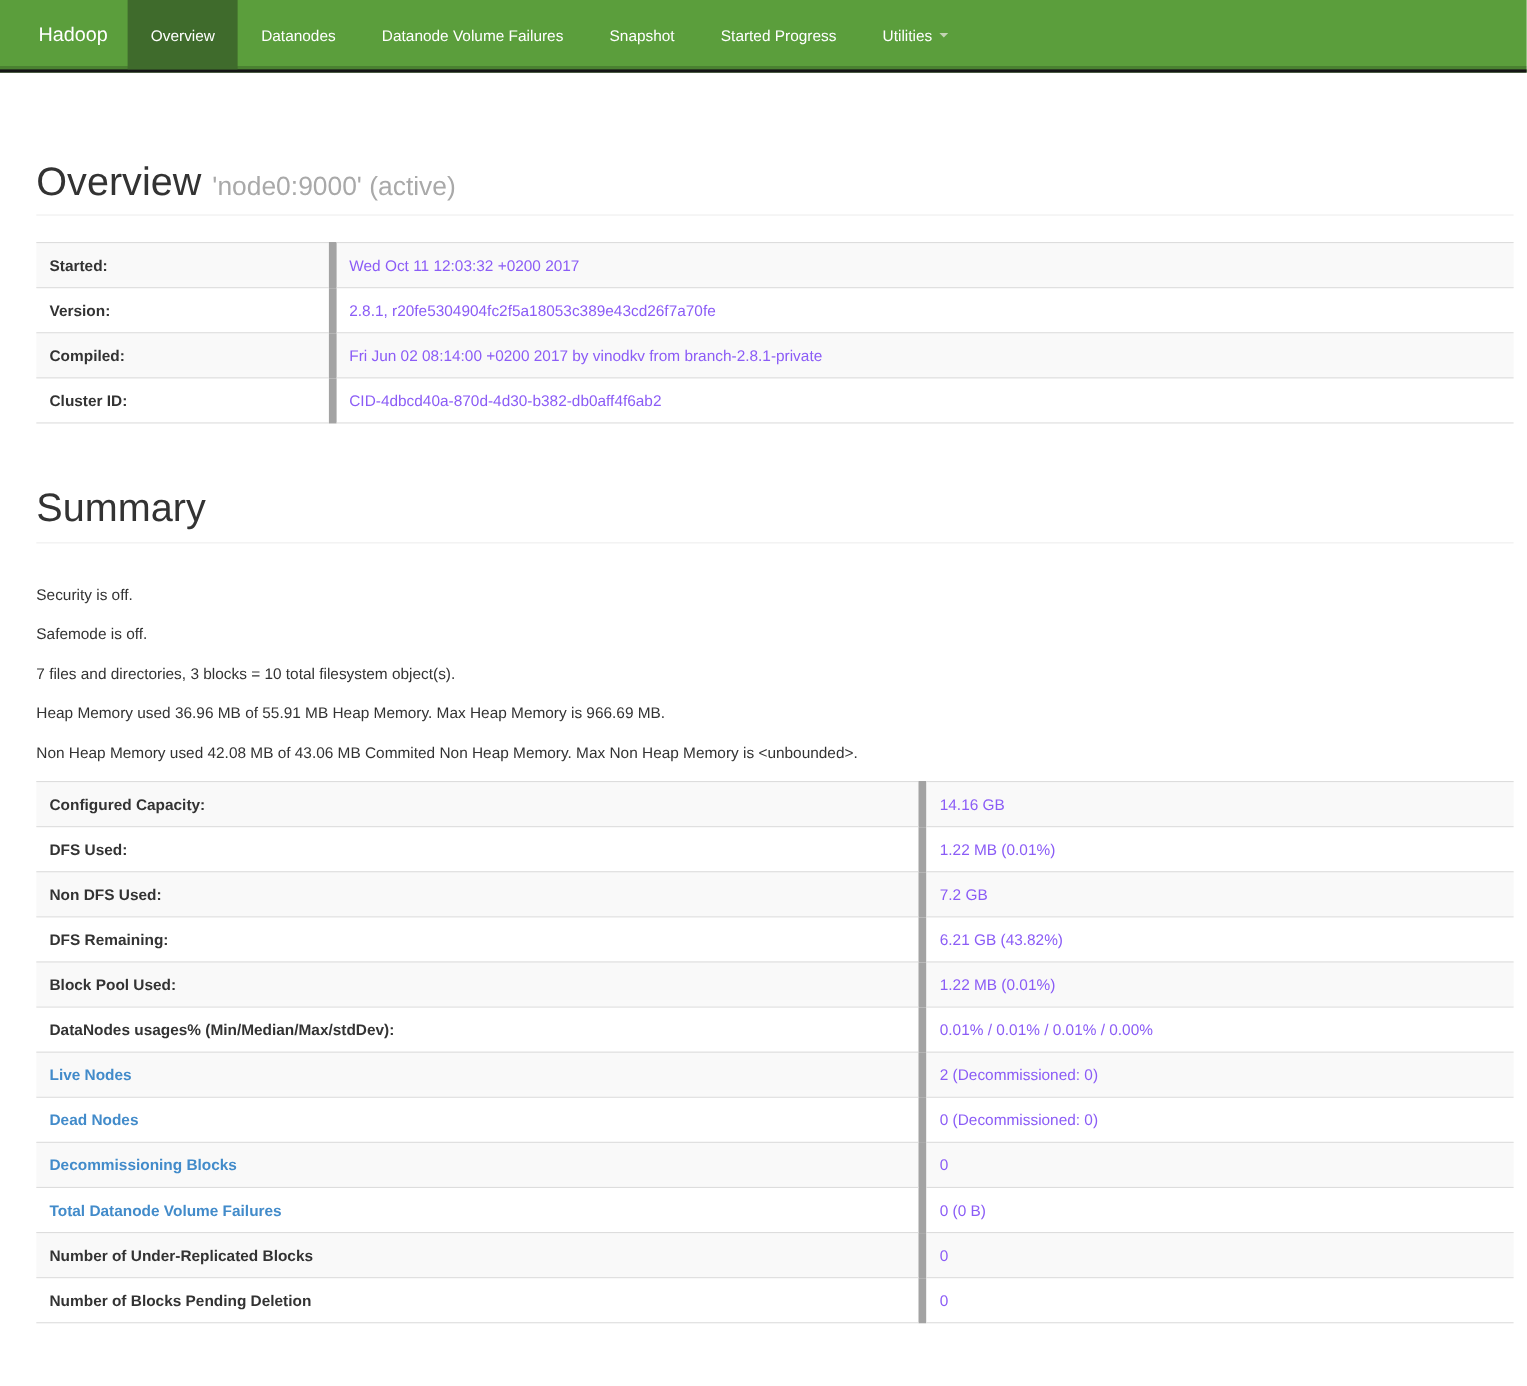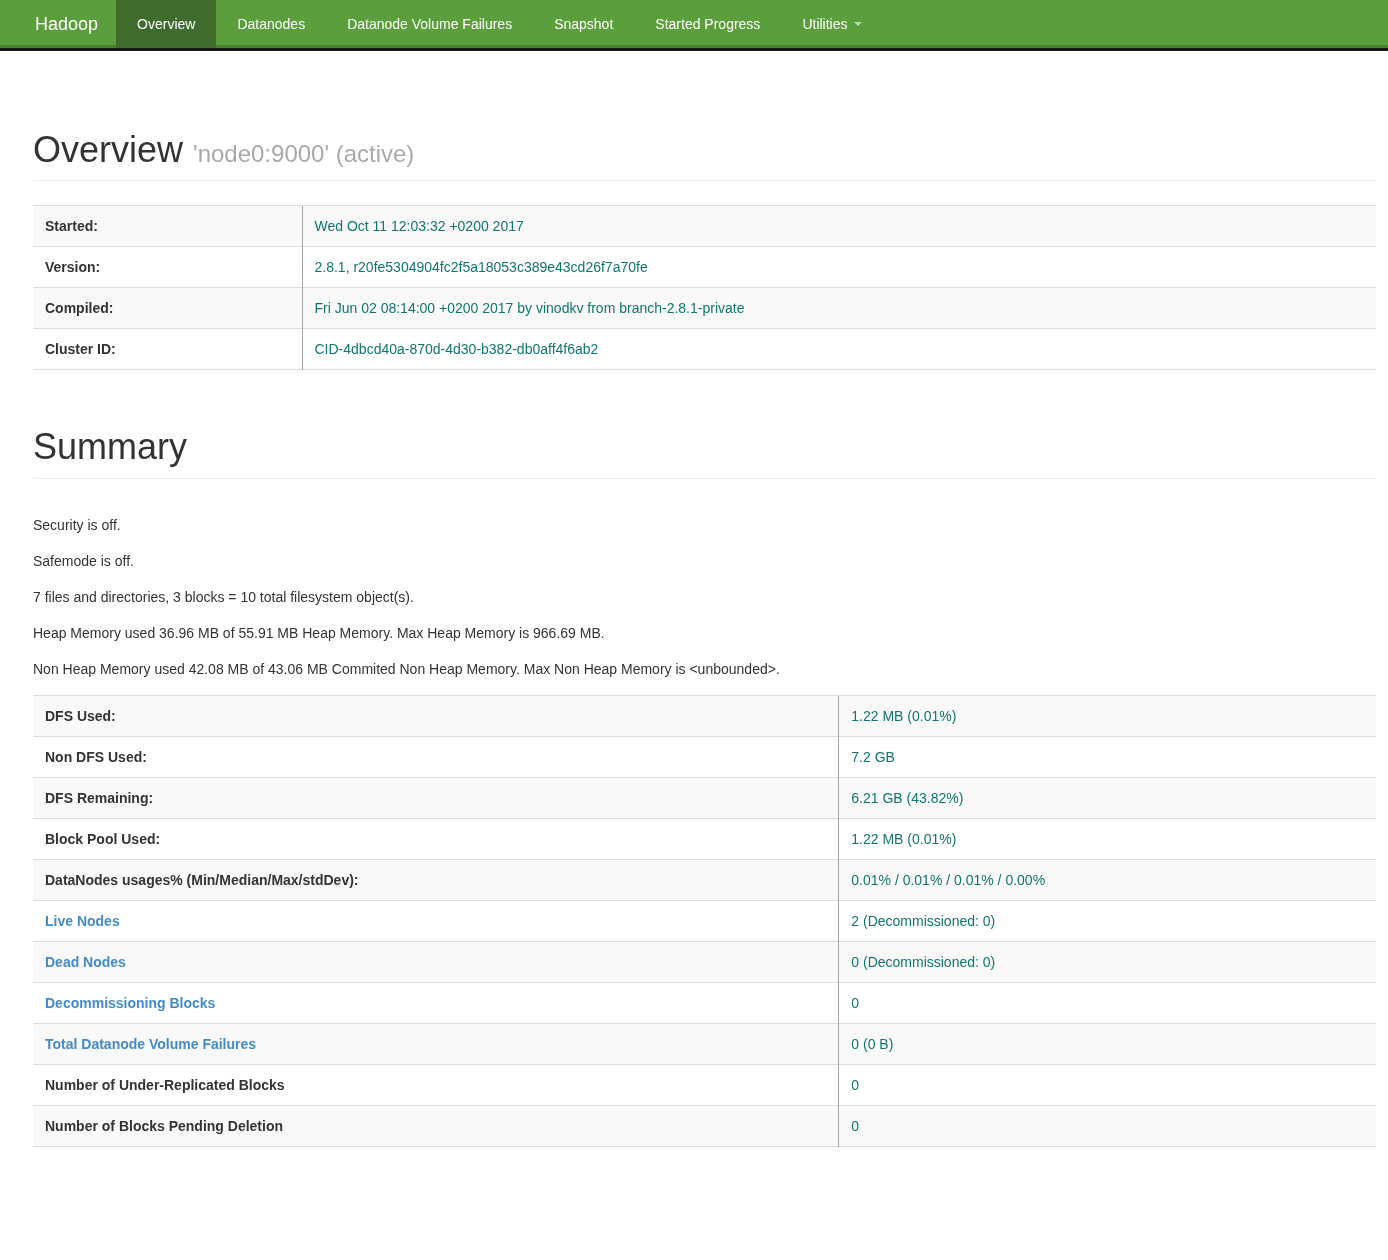--- a/index.html
+++ b/index.html
@@ -6,21 +6,21 @@
   html, body { margin: 0; padding: 0; }
   body {
     width: 1388px; height: 1260px; overflow: hidden;
     background: #ffffff; color: #333;
     font-family: "Liberation Sans", sans-serif;
     font-size: 14px;
   }
 
   
   .navbar {
-    height: 51px;
+    height: 66px;
     background: #5b9e3c;
     border-bottom: 3px solid #161616;
     display: flex;
     align-items: stretch;
     box-shadow: inset 0 -3px 0 rgba(0,0,0,0.18);
   }
   .brand {
     display: flex; align-items: center;
     padding: 0 18px 0 35px;
     color: #fff; font-size: 18px;
@@ -61,21 +61,21 @@
     border-bottom: 1px solid #ddd;
     margin-bottom: 0;
   }
   table.info tr:nth-child(odd) { background: #f9f9f9; }
   table.info th, table.info td {
     text-align: left; vertical-align: top;
     padding: 12px; font-size: 14px;
     border-top: 1px solid #ddd;
   }
   table.info th { font-weight: bold; color: #333; }
-  table.info td { border-left: 1px solid #a3a3a3; color: #0f766e; }
+  table.info td { border-left: 7px solid #a3a3a3; color: #8b5cf6; }
   table.t-info th { width: 269px; }
   table.t-summary th { width: 60%; }
 
   a.row-link { color: #428bca; text-decoration: none; font-weight: bold; cursor: pointer; }
 </style>
 </head>
 <body>
 
 <nav class="navbar">
   <a class="brand">Hadoop</a>
@@ -137,20 +137,24 @@
 
   <p>Security is off.</p>
   <p>Safemode is off.</p>
   <p>7 files and directories, 3 blocks = 10 total filesystem object(s).</p>
   <p>Heap Memory used 36.96 MB of 55.91 MB Heap Memory. Max Heap Memory is 966.69 MB.</p>
   <p>Non Heap Memory used 42.08 MB of 43.06 MB Commited Non Heap Memory. Max Non Heap Memory is &lt;unbounded&gt;.</p>
 
   <table class="info t-summary">
     <tbody>
       <tr>
+        <th>Configured Capacity:</th>
+        <td>14.16 GB</td>
+      </tr>
+      <tr>
         <th>DFS Used:</th>
         <td>1.22 MB (0.01%)</td>
       </tr>
       <tr>
         <th>Non DFS Used:</th>
         <td>7.2 GB</td>
       </tr>
       <tr>
         <th>DFS Remaining:</th>
         <td>6.21 GB (43.82%)</td>

